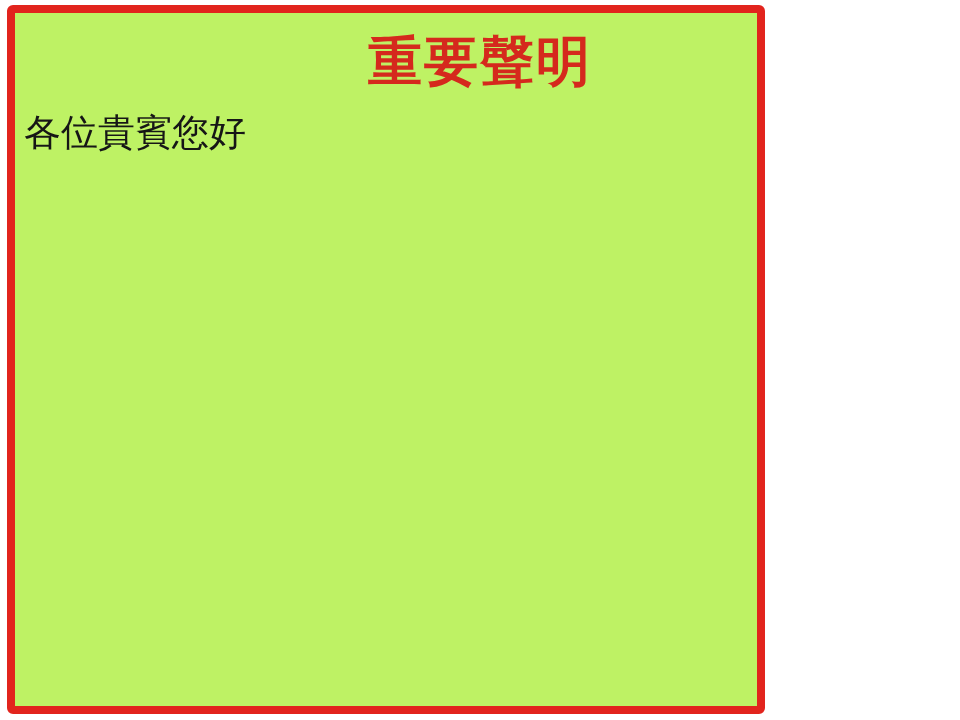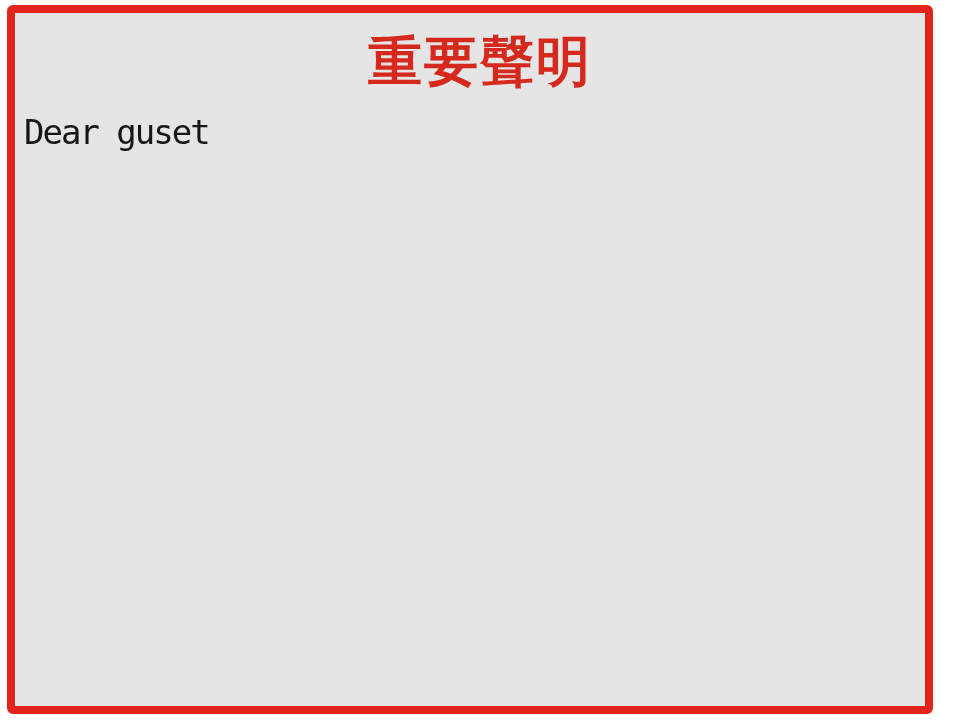--- a/index.html
+++ b/index.html
@@ -7,25 +7,25 @@
     padding: 0;
     width: 960px;
     height: 720px;
     background: #ffffff;
     font-family: "Liberation Sans", sans-serif;
     overflow: hidden;
   }
   .frame {
     box-sizing: border-box;
     margin: 5px 7px 6px 7px;
-    width: 926px;
+    width: 758px;
     height: 709px;
     border: 8px solid #e2241d;
     border-radius: 6px;
-    background: #e5e5e5;
+    background: #bef264;
     overflow: hidden;
   }
   .content {
     box-sizing: border-box;
     width: 930px;
     padding: 0 9px;
   }
   .title {
     margin: 10px 0 0 0;
     text-align: center;
@@ -54,19 +54,19 @@
   }
   .red { color: #cf261b; }
 </style>
 </head>
 <body>
 
 <div class="frame">
   <div class="content">
     <h1 class="title">重要聲明</h1>
 
+    <p class="zh">各位貴賓您好</p>
 
 
-    <p class="en">Dear guset</p>
 
 
   </div>
 </div>
 
 </body></html>

